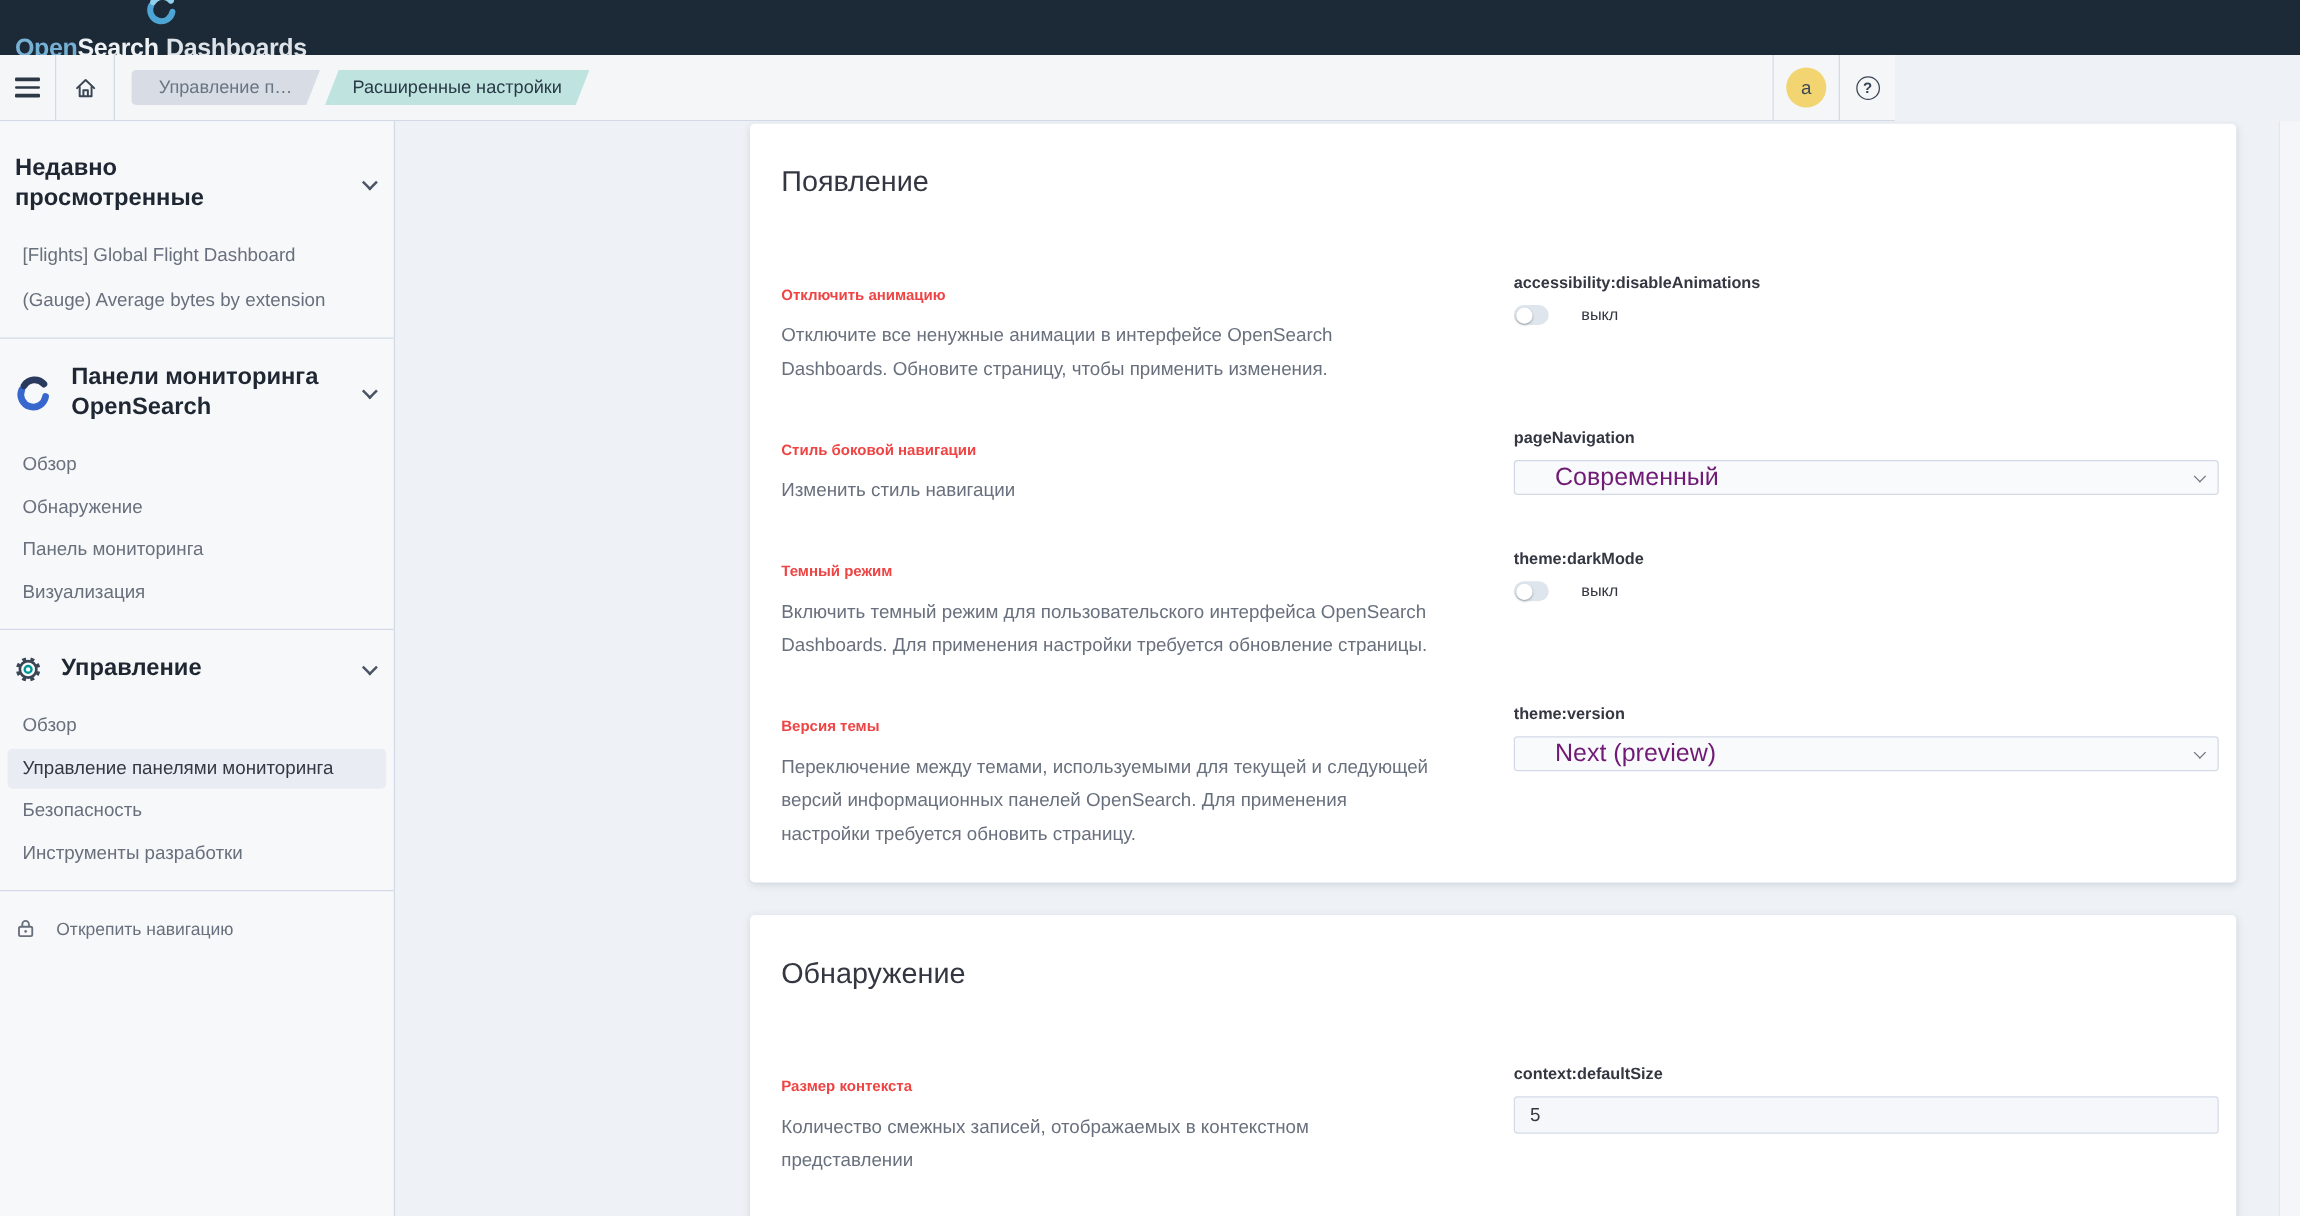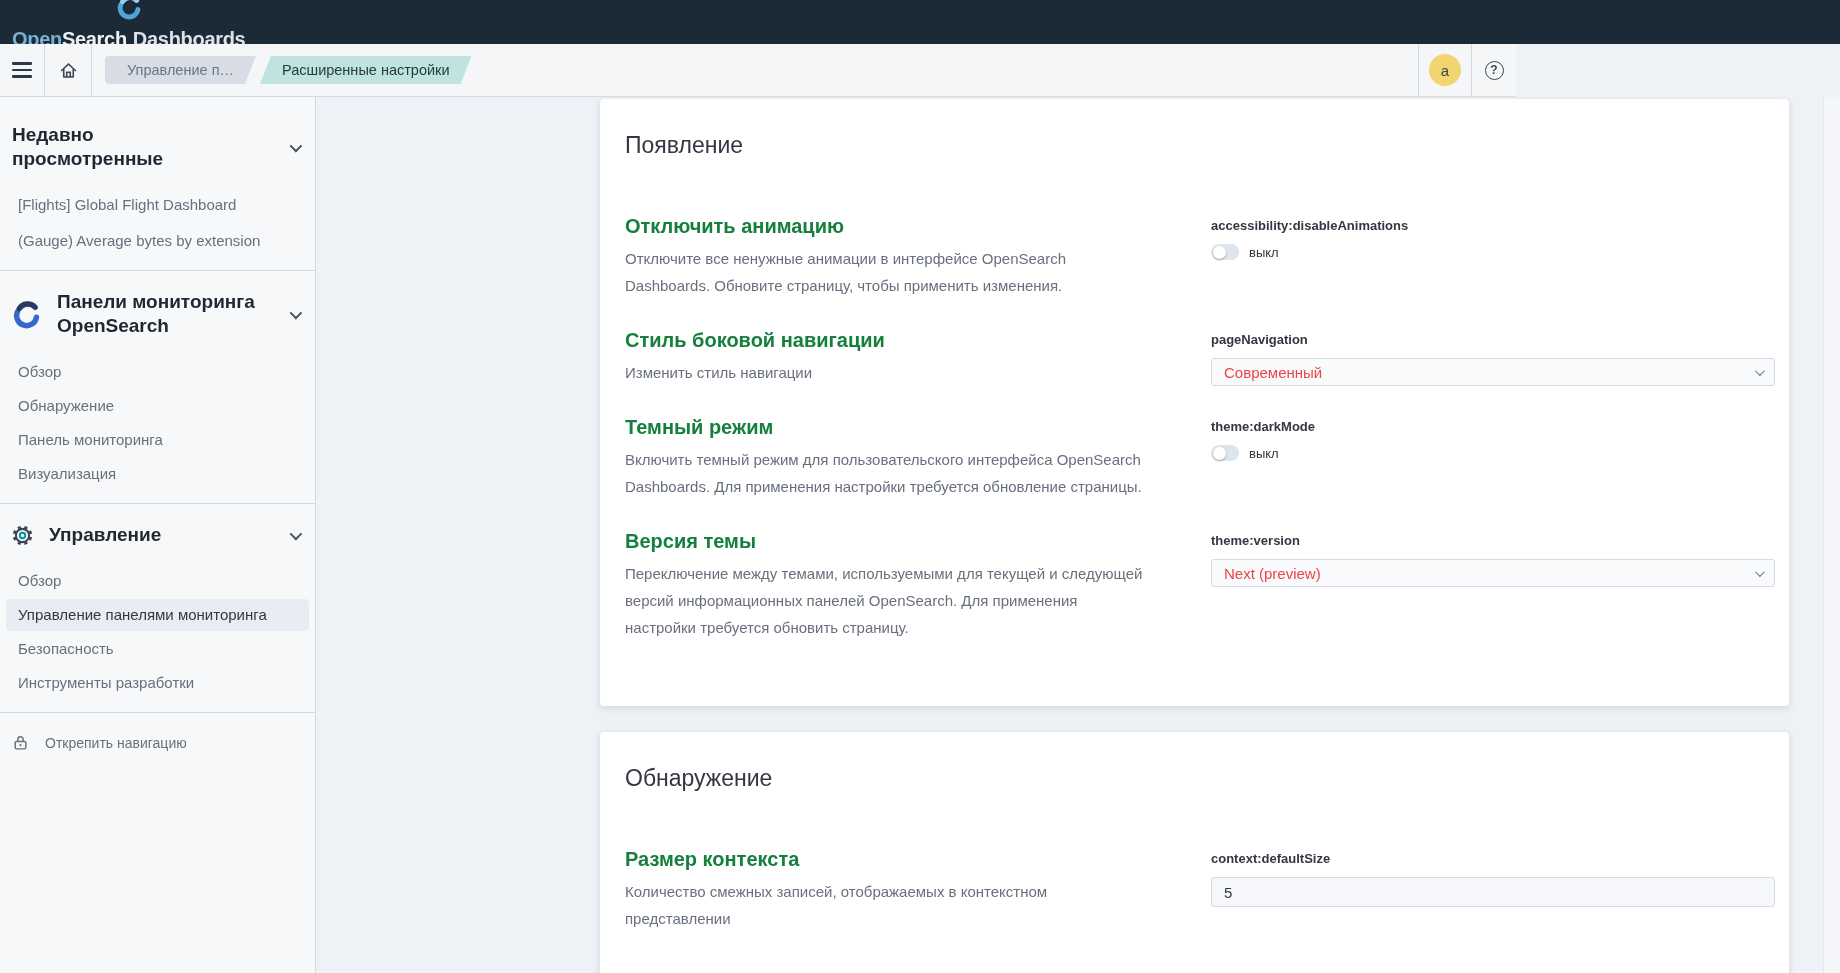--- a/index.html
+++ b/index.html
@@ -96,40 +96,40 @@
     width:1189px; background:#ffffff; border-radius:4px;
     box-shadow:0 2px 6px rgba(120,135,155,.25);
     padding:24px 25px 0 25px; overflow:hidden;
   }
   .card-0 { height:607px; }
   .card-1 { height:620px; margin-top:26px; }
   .card-title { font-size:23px; font-weight:300; color:#343741; line-height:44px; }
   .rows { margin-top:48px; }
   .row { display:grid; grid-template-columns:527px 564px; column-gap:59px; }
   .row + .row { margin-top:30px; }
-  .row-title { font-size:20px; font-weight:bold; color:#15803d; margin-top:0; line-height:22px; }
+  .row-title { font-size:12px; font-weight:bold; color:#ef4444; margin-top:10px; line-height:22px; }
   .row-desc { font-size:15px; color:#69707d; line-height:27px; margin-top:8px; }
   .row-key { font-size:13px; font-weight:bold; color:#343741; line-height:18px; padding-top:2px; }
   .ctl { margin-top:9px; }
 
-  .ctl-switch { display:flex; align-items:center; gap:10px; cursor:pointer; }
+  .ctl-switch { display:flex; align-items:flex-start; gap:26px; cursor:pointer; }
   .switch-track {
     width:28px; height:16px; border-radius:8px; background:#dfe5ec; position:relative; display:inline-block;
   }
   .switch-knob {
     position:absolute; left:1.5px; top:1.5px; width:13px; height:13px; border-radius:50%;
     background:#fff; box-shadow:0 1px 2px rgba(0,0,0,.3);
   }
   .switch-label { font-size:13px; color:#343741; }
 
   .ctl-select {
     width:564px; height:28px; background:#f8fafc; border:1px solid #d3dae6; border-radius:3px;
     display:flex; align-items:center; padding:0 12px; cursor:pointer;
   }
-  .select-value { font-size:15px; color:#ef4444; }
+  .select-value { font-size:20px; color:#701a75;margin-left:20px; }
   .select-chev {
     margin-left:auto; width:7px; height:7px;
     border-right:1.6px solid #69707d; border-bottom:1.6px solid #69707d;
     transform:rotate(45deg) translateY(-2px);
   }
 
   .ctl-input { width:564px; }
   .ctl-input input {
     width:100%; height:30px; background:#f5f7fa; border:1px solid #d3dae6; border-radius:3px;
     font-family:inherit; font-size:15px; color:#343741; padding:0 12px; outline:none;

